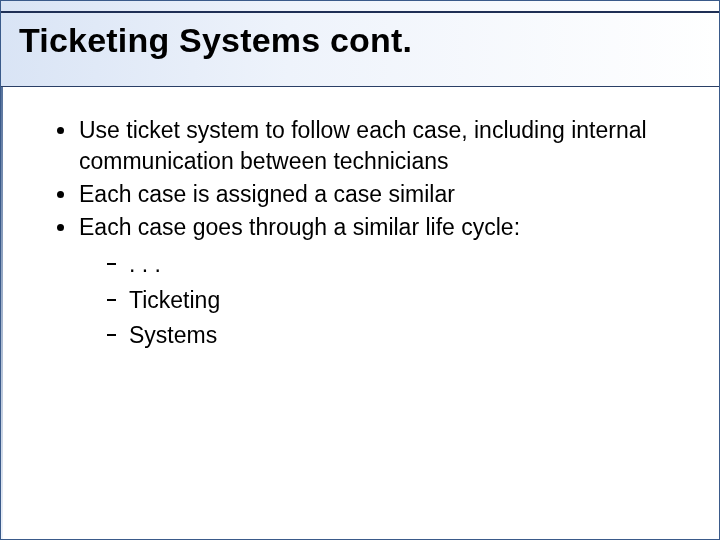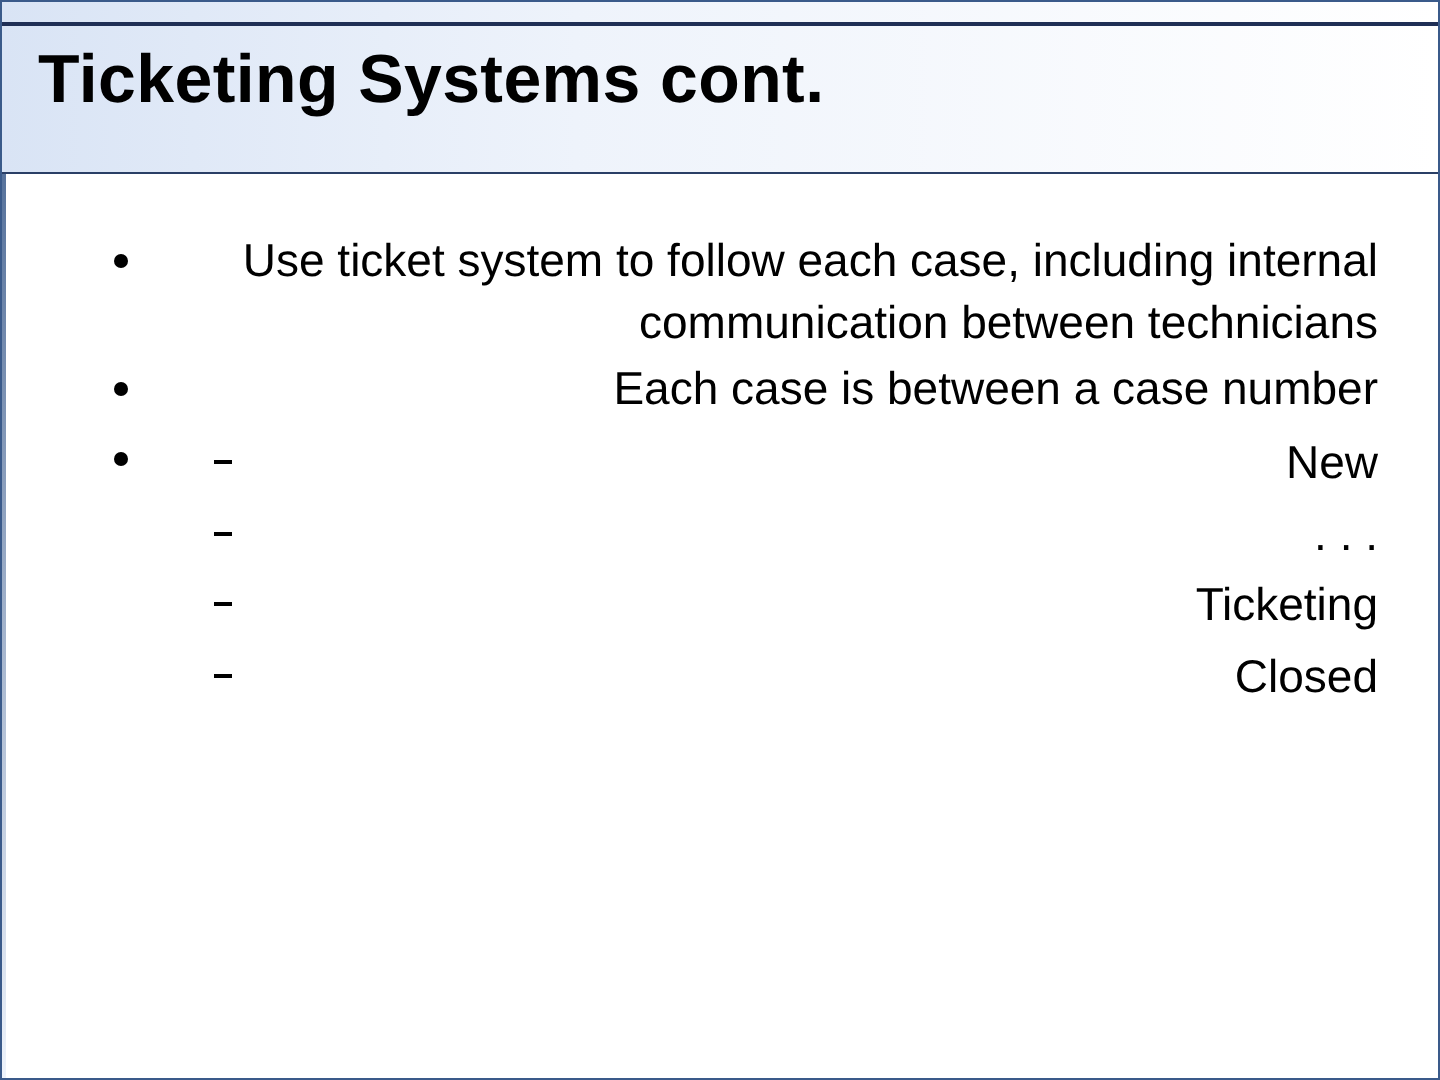--- a/index.html
+++ b/index.html
@@ -34,21 +34,20 @@
     position: absolute;
     top: 20px;
     left: 18px;
     font-size: 34px;
     font-weight: bold;
     color: #000000;
     letter-spacing: 0.2px;
   }
   .content {
     padding: 28px 30px 20px 50px;
-    text-align: right;
   }
   ul.main-list {
     list-style: none;
   }
   ul.main-list > li {
     position: relative;
     padding-left: 28px;
     font-size: 23px;
     line-height: 1.35;
     color: #000000;
@@ -103,33 +102,31 @@
     <div class="header-topline"></div>
     <h1 class="slide-title">Ticketing Systems cont.</h1>
   </div>
 
   <div class="content">
     <ul class="main-list">
       <li>
         <span>Use ticket system to follow each case, including internal communication between technicians</span>
       </li>
       <li>
-        <span>Each case is between a case number</span>
+        <span>Each case is assigned a case similar</span>
       </li>
       <li>
+        <span>Each case goes through a similar life cycle:</span>
         <ul class="sub-list">
-          <li>
-            <span>New</span>
-          </li>
           <li>
             <span>. . .</span>
           </li>
           <li>
             <span>Ticketing</span>
           </li>
           <li>
-            <span>Closed</span>
+            <span>Systems</span>
           </li>
         </ul>
       </li>
     </ul>
   </div>
 </div>
 
 </body></html>

